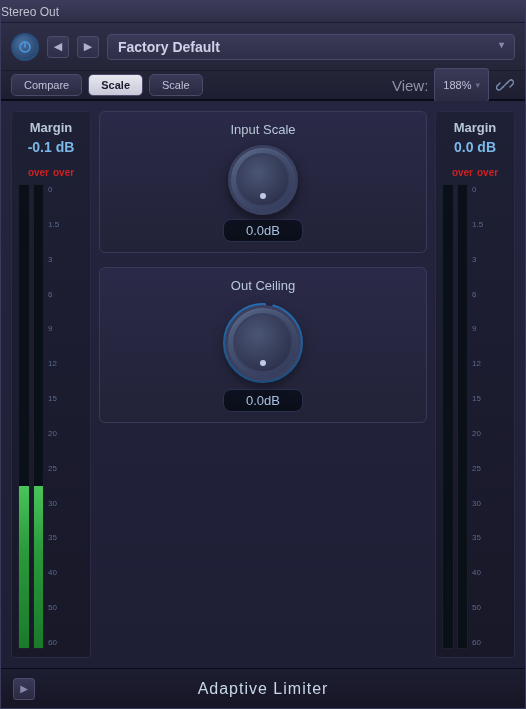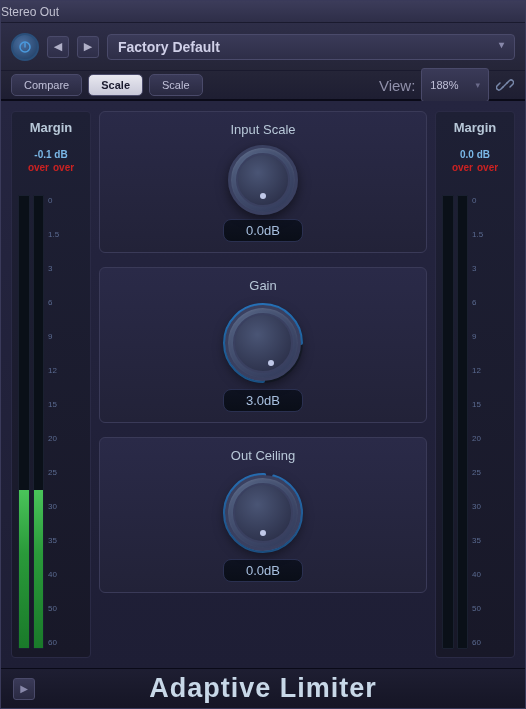--- a/index.html
+++ b/index.html
@@ -125,21 +125,21 @@
     .view-value {
       height: 34px;
       padding: 0 8px;
       background: linear-gradient(180deg, #3a3a58 0%, #2a2a42 100%);
       border: 1px solid #4a4a6a;
       border-radius: 3px;
       color: #c0c0d8;
       font-size: 11px;
       display: flex;
       align-items: center;
-      gap: 17px;
+      gap: 4px;
     }
     .link-icon {
       width: 20px;
       height: 20px;
       color: #8888aa;
       display: flex;
       align-items: center;
       justify-content: center;
       font-size: 14px;
     }
@@ -164,34 +164,34 @@
       flex-direction: column;
       align-items: center;
       padding: 8px 6px;
       flex-shrink: 0;
     }
 
     .meter-label {
       color: #b8c8d8;
       font-size: 13px;
       font-weight: 600;
-      margin-bottom: 14px;
+      margin-bottom: 4px;
     }
 
     .meter-value {
       color: #7ab8e8;
-      font-size: 10px;
+      font-size: 14px;
       font-weight: 600;
-      margin-bottom: 2px;
+      margin-bottom: 12px;
     }
 
     .over-indicators {
       display: flex;
       gap: 4px;
-      margin-bottom: 22px;
+      margin-bottom: 6px;
     }
     .over-ind {
       color: #cc2222;
       font-size: 10px;
       font-weight: 600;
     }
 
     
     .center-panel {
       flex: 1;
@@ -293,22 +293,22 @@
       background: linear-gradient(180deg, #1e1e32 0%, #151525 100%);
       display: flex;
       align-items: center;
       justify-content: center;
       border-top: 1px solid #0a0a18;
       position: relative;
     }
 
     .plugin-title {
       color: #c8d8e8;
-      font-size: 27px;
-      font-weight: 700;
+      font-size: 16px;
+      font-weight: 400;
       letter-spacing: 1px;
     }
 
     .play-btn {
       position: absolute;
       left: 12px;
       width: 22px;
       height: 22px;
       background: linear-gradient(180deg, #3a3a58 0%, #2a2a42 100%);
       border: 1px solid #4a4a6a;
@@ -461,37 +461,20 @@
       <div class="knob-section">
         <div class="section-label">Input Scale</div>
         <div class="knob-outer" style="width:70px;height:70px;">
           <div class="knob-inner" style="width:54px;height:54px;">
             <div class="knob-dot" style="bottom:6px;"></div>
           </div>
         </div>
         <div class="value-display">0.0dB</div>
       </div>
 
-      <div class="knob-section">
-        <div class="section-label">Gain</div>
-        <div class="knob-with-arc">
-          <svg class="knob-arc" viewBox="0 0 84 84">
-
-            <circle cx="42" cy="42" r="38" fill="none" stroke="#1a2030" stroke-width="4" stroke-dasharray="200 40" stroke-dashoffset="50" stroke-linecap="round"></circle>
-
-            <path d="M 42 80 A 38 38 0 1 1 80 42" fill="none" stroke="#2a8ade" stroke-width="4" stroke-linecap="round" opacity="0.85"></path>
-          </svg>
-          <div class="knob-outer" style="position:absolute;top:4px;left:4px;width:76px;height:76px;">
-            <div class="knob-inner" style="width:60px;height:60px;">
-              <div class="knob-dot" style="bottom:5px; left:calc(50% + 8px);"></div>
-            </div>
-          </div>
-        </div>
-        <div class="value-display">3.0dB</div>
-      </div>
 
       <div class="knob-section">
         <div class="section-label">Out Ceiling</div>
         <div class="knob-out">
           <svg class="knob-arc" viewBox="0 0 84 84">
 
             <circle cx="42" cy="42" r="38" fill="none" stroke="#2a8ade" stroke-width="4" stroke-dasharray="230 10" stroke-dashoffset="50" stroke-linecap="round" opacity="0.8"></circle>
           </svg>
           <div class="knob-outer" style="position:absolute;top:4px;left:4px;width:76px;height:76px;">
             <div class="knob-inner" style="width:60px;height:60px;">

